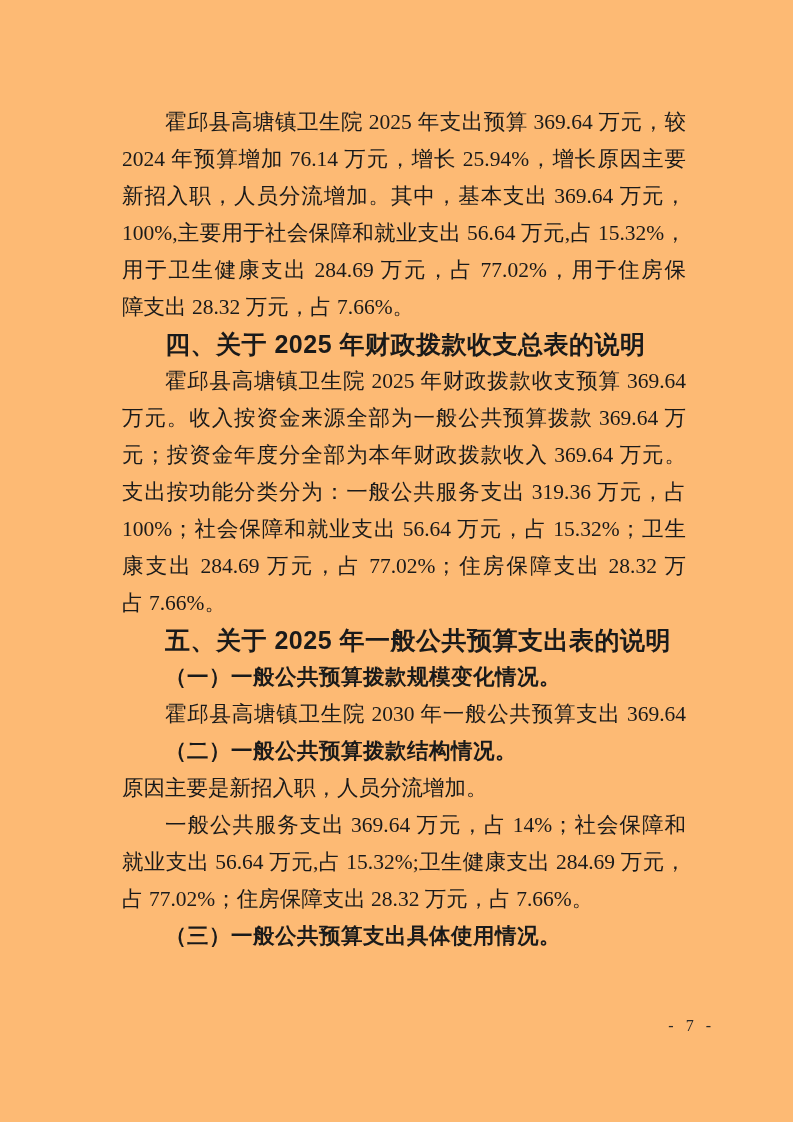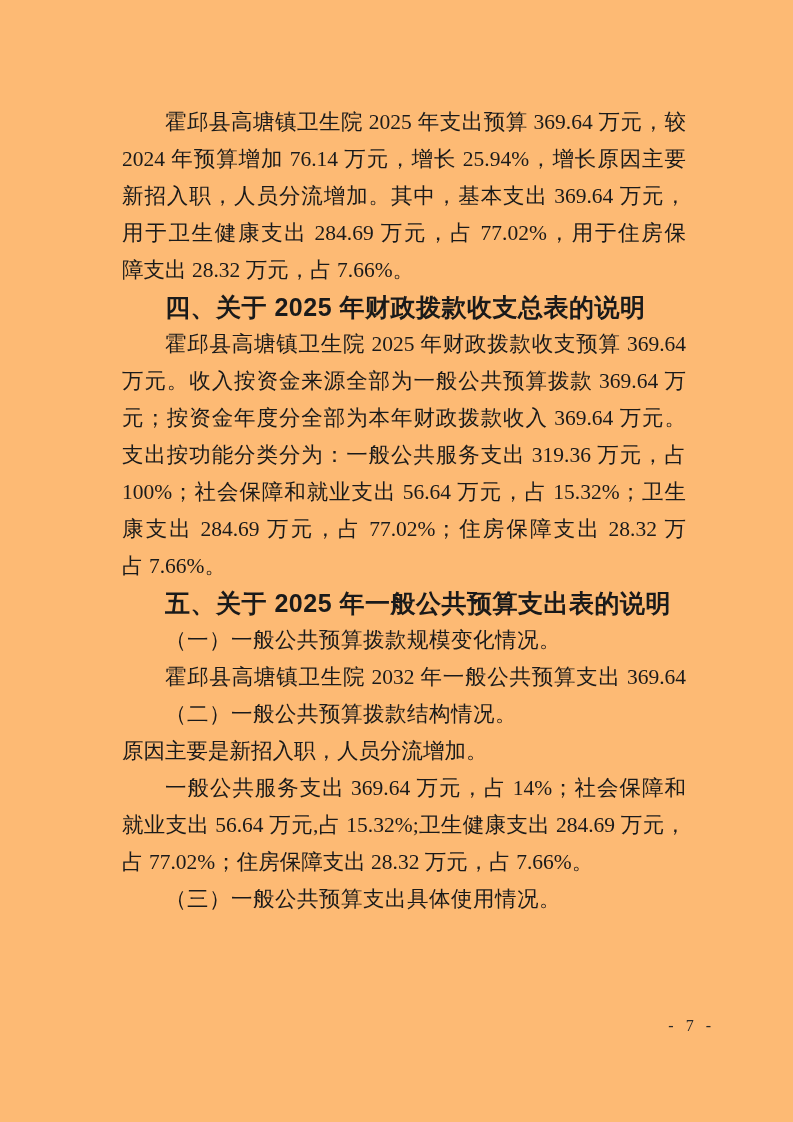--- a/index.html
+++ b/index.html
@@ -48,21 +48,21 @@
   }
   .heading {
     font-family: "Liberation Sans", "DejaVu Sans", sans-serif;
     font-weight: 700;
     font-size: 25px;
     text-indent: 43px;
     letter-spacing: 0.5px;
   }
   .subheading {
     font-family: "Liberation Serif", "DejaVu Serif", serif;
-    font-weight: 400;
+    font-weight: 700;
     font-size: 21.5px;
     text-indent: 43px;
     letter-spacing: 0.5px;
   }
   .page-number {
     position: absolute;
     top: 1017px;
     right: 116px;
     font-size: 16px;
     line-height: 18px;
@@ -73,38 +73,39 @@
 </style>
 </head>
 <body>
 
 <div class="page">
   <div class="content">
 
     <div class="line j first">霍邱县高塘镇卫生院 2025 年支出预算 369.64 万元，较</div>
     <div class="line j">2024 年预算增加 76.14 万元，增长 25.94%，增长原因主要是</div>
     <div class="line j">新招入职，人员分流增加。其中，基本支出 369.64 万元，占</div>
+    <div class="line j">100%,主要用于社会保障和就业支出 56.64 万元,占 15.32%，</div>
     <div class="line j">用于卫生健康支出 284.69 万元，占 77.02%，用于住房保</div>
     <div class="line last">障支出 28.32 万元，占 7.66%。</div>
 
     <div class="line heading">四、关于 2025 年财政拨款收支总表的说明</div>
 
     <div class="line j first">霍邱县高塘镇卫生院 2025 年财政拨款收支预算 369.64</div>
     <div class="line j">万元。收入按资金来源全部为一般公共预算拨款 369.64 万</div>
     <div class="line j">元；按资金年度分全部为本年财政拨款收入 369.64 万元。</div>
     <div class="line j">支出按功能分类分为：一般公共服务支出 319.36 万元，占</div>
     <div class="line j">100%；社会保障和就业支出 56.64 万元，占 15.32%；卫生健</div>
     <div class="line j">康支出 284.69 万元，占 77.02%；住房保障支出 28.32 万元，</div>
     <div class="line last">占 7.66%。</div>
 
     <div class="line heading">五、关于 2025 年一般公共预算支出表的说明</div>
 
     <div class="line subheading">（一）一般公共预算拨款规模变化情况。</div>
 
-    <div class="line j first">霍邱县高塘镇卫生院 2032 年一般公共预算支出 369.64</div>
+    <div class="line j first">霍邱县高塘镇卫生院 2030 年一般公共预算支出 369.64</div>
     <div class="line subheading">（二）一般公共预算拨款结构情况。</div>
 
     <div class="line last">原因主要是新招入职，人员分流增加。</div>
 
     <div class="line j first">一般公共服务支出 369.64 万元，占 14%；社会保障和</div>
     <div class="line j">就业支出 56.64 万元,占 15.32%;卫生健康支出 284.69 万元，</div>
     <div class="line last">占 77.02%；住房保障支出 28.32 万元，占 7.66%。</div>
 
     <div class="line subheading">（三）一般公共预算支出具体使用情况。</div>
 

